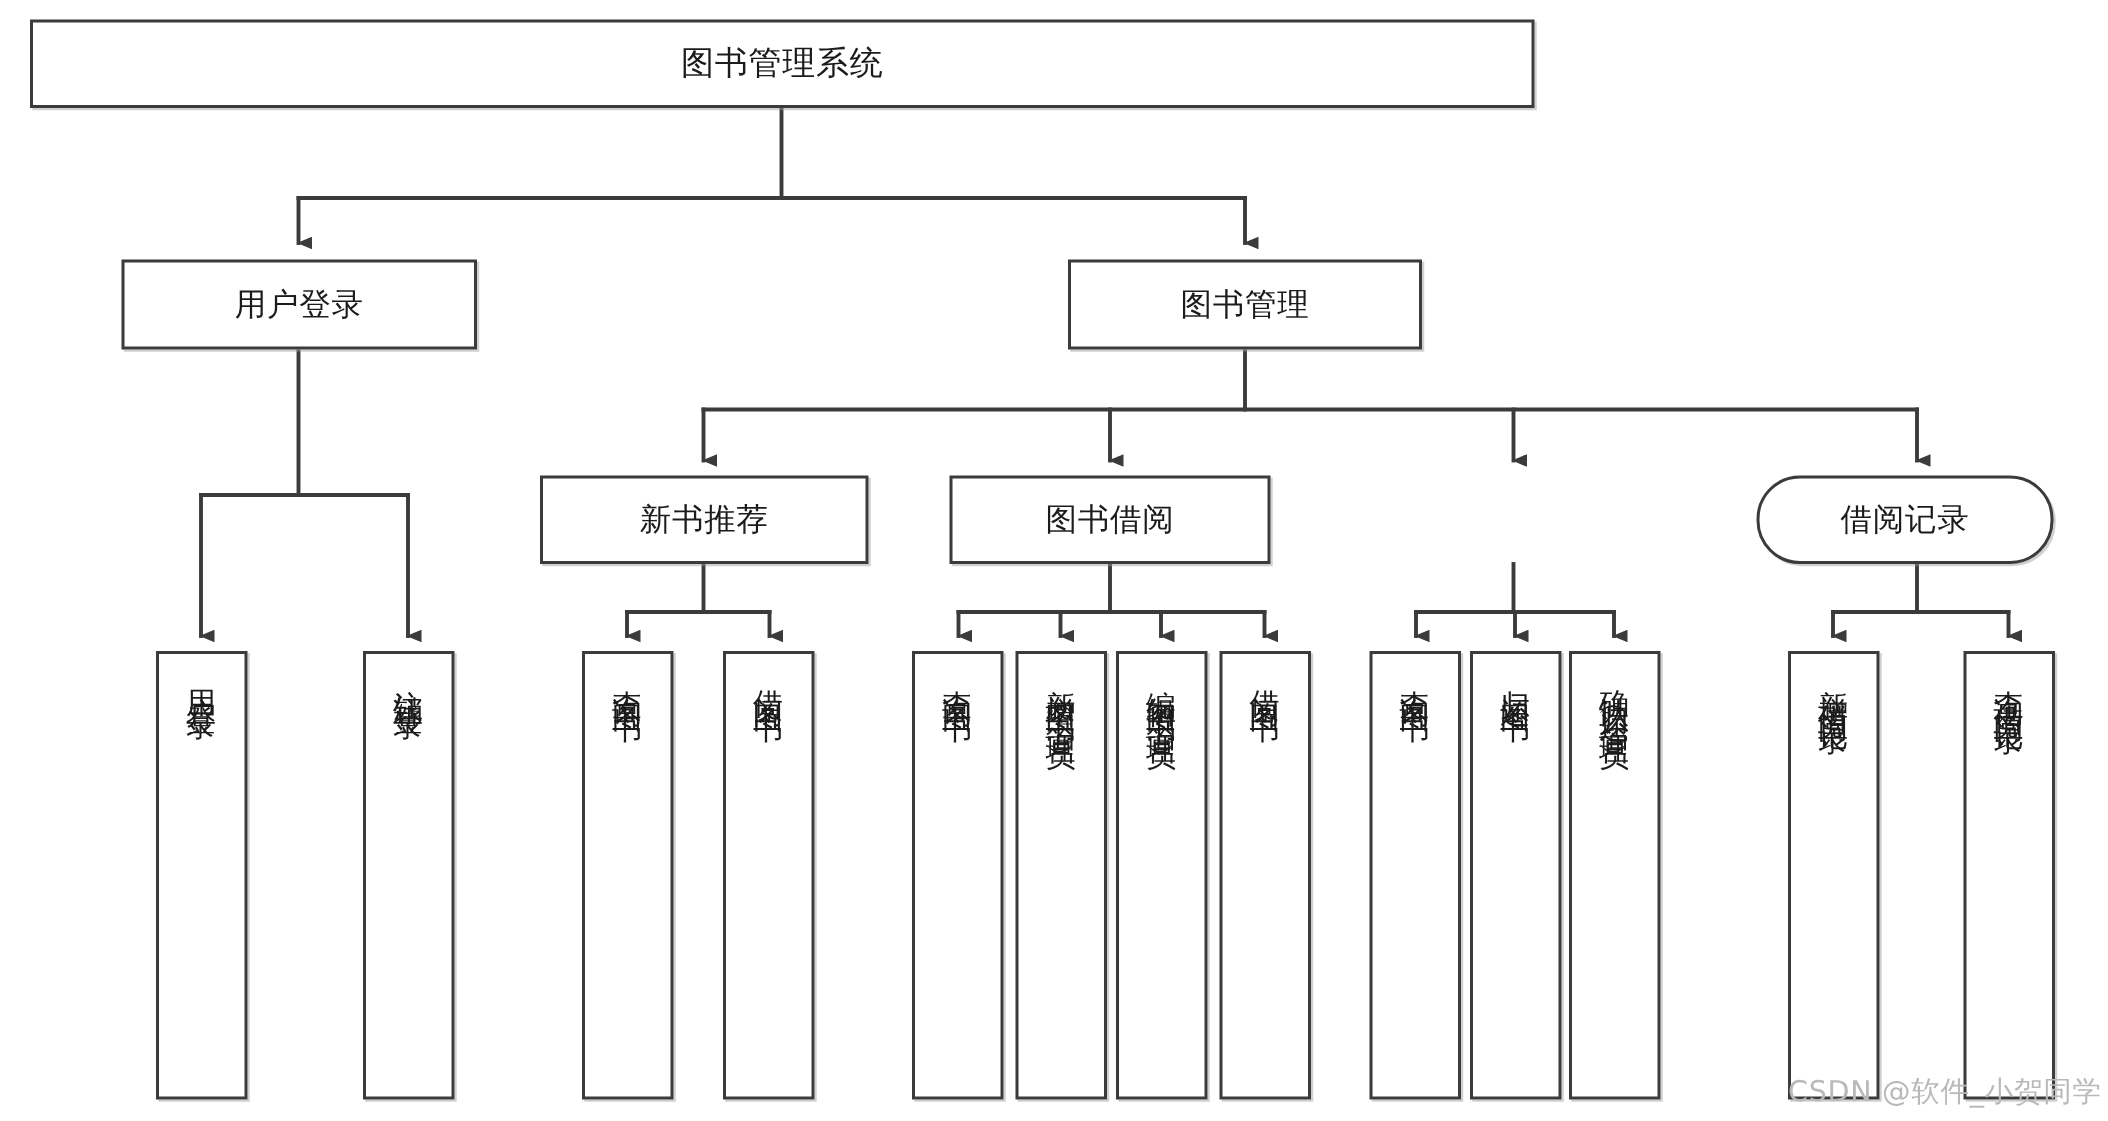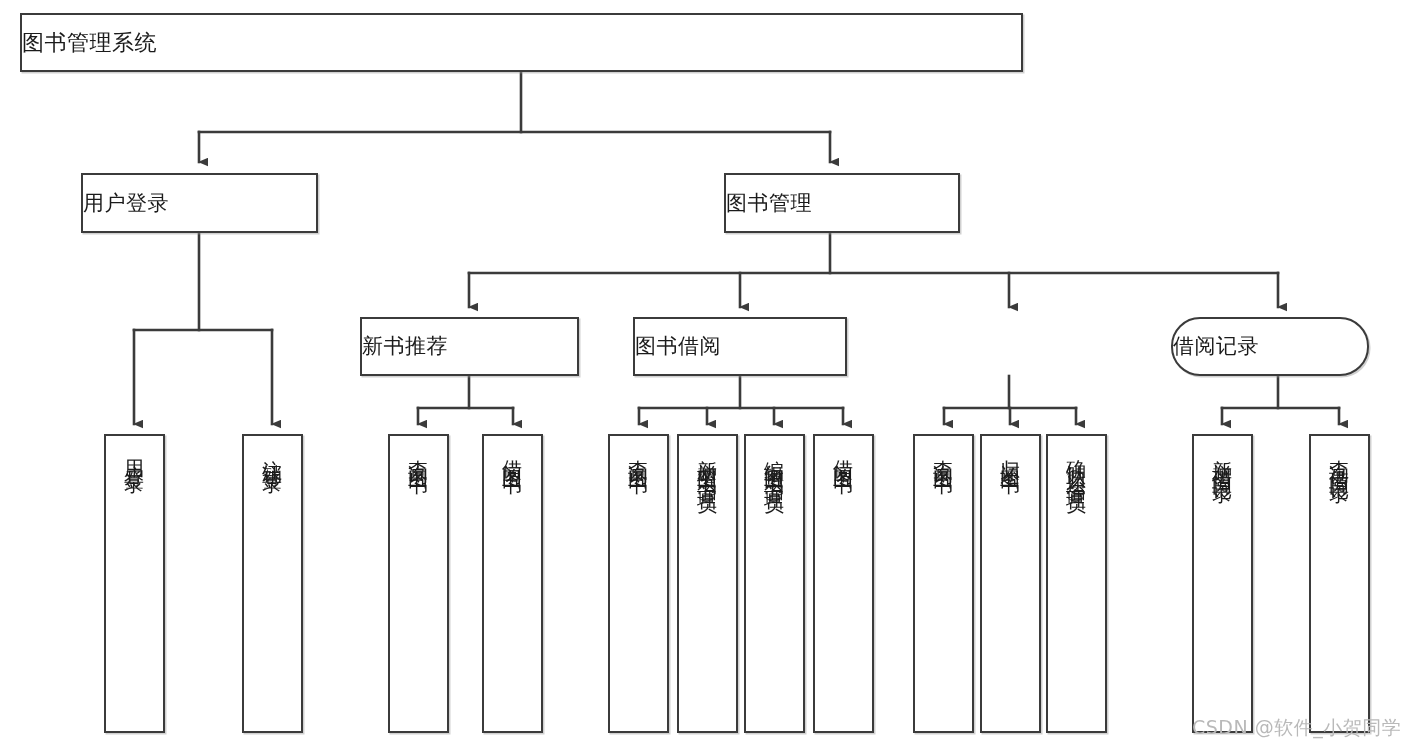--- a/index.html
+++ b/index.html
@@ -27,20 +27,21 @@
     height: 747px;
     pointer-events: none;
   }
   .node {
     position: absolute;
     box-sizing: border-box;
     background: #ffffff;
     border: 2.4px solid #3b3b3b;
     display: flex;
     align-items: center;
+    justify-content: center;
     box-shadow: 1.5px 1.5px 0 rgba(150,150,150,0.45);
   }
   .node-label {
     font-size: 21px;
     line-height: 1.15;
     color: #1b1b1b;
     letter-spacing: 0.5px;
     white-space: nowrap;
   }
   .node.root .node-label { font-size: 22px; }
@@ -126,21 +127,21 @@
   </svg>
 
   <div class="node root" style="left:20px; top:13px; width:1003px; height:59px;">
     <span class="node-label">图书管理系统</span>
   </div>
 
   <div class="node level2" style="left:81px; top:173px; width:237px; height:60px;">
     <span class="node-label">用户登录</span>
   </div>
 
-  <div class="node level2" style="left:712px; top:173px; width:236px; height:60px;margin-left:12px;">
+  <div class="node level2" style="left:712px; top:173px; width:236px; height:60px;">
     <span class="node-label">图书管理</span>
   </div>
 
   <div class="node level2" style="left:633px; top:317px; width:214px; height:59px;">
     <span class="node-label">图书借阅</span>
   </div>
 
   <div class="node level2" style="left:360px; top:317px; width:219px; height:59px;">
     <span class="node-label">新书推荐</span>
   </div>

